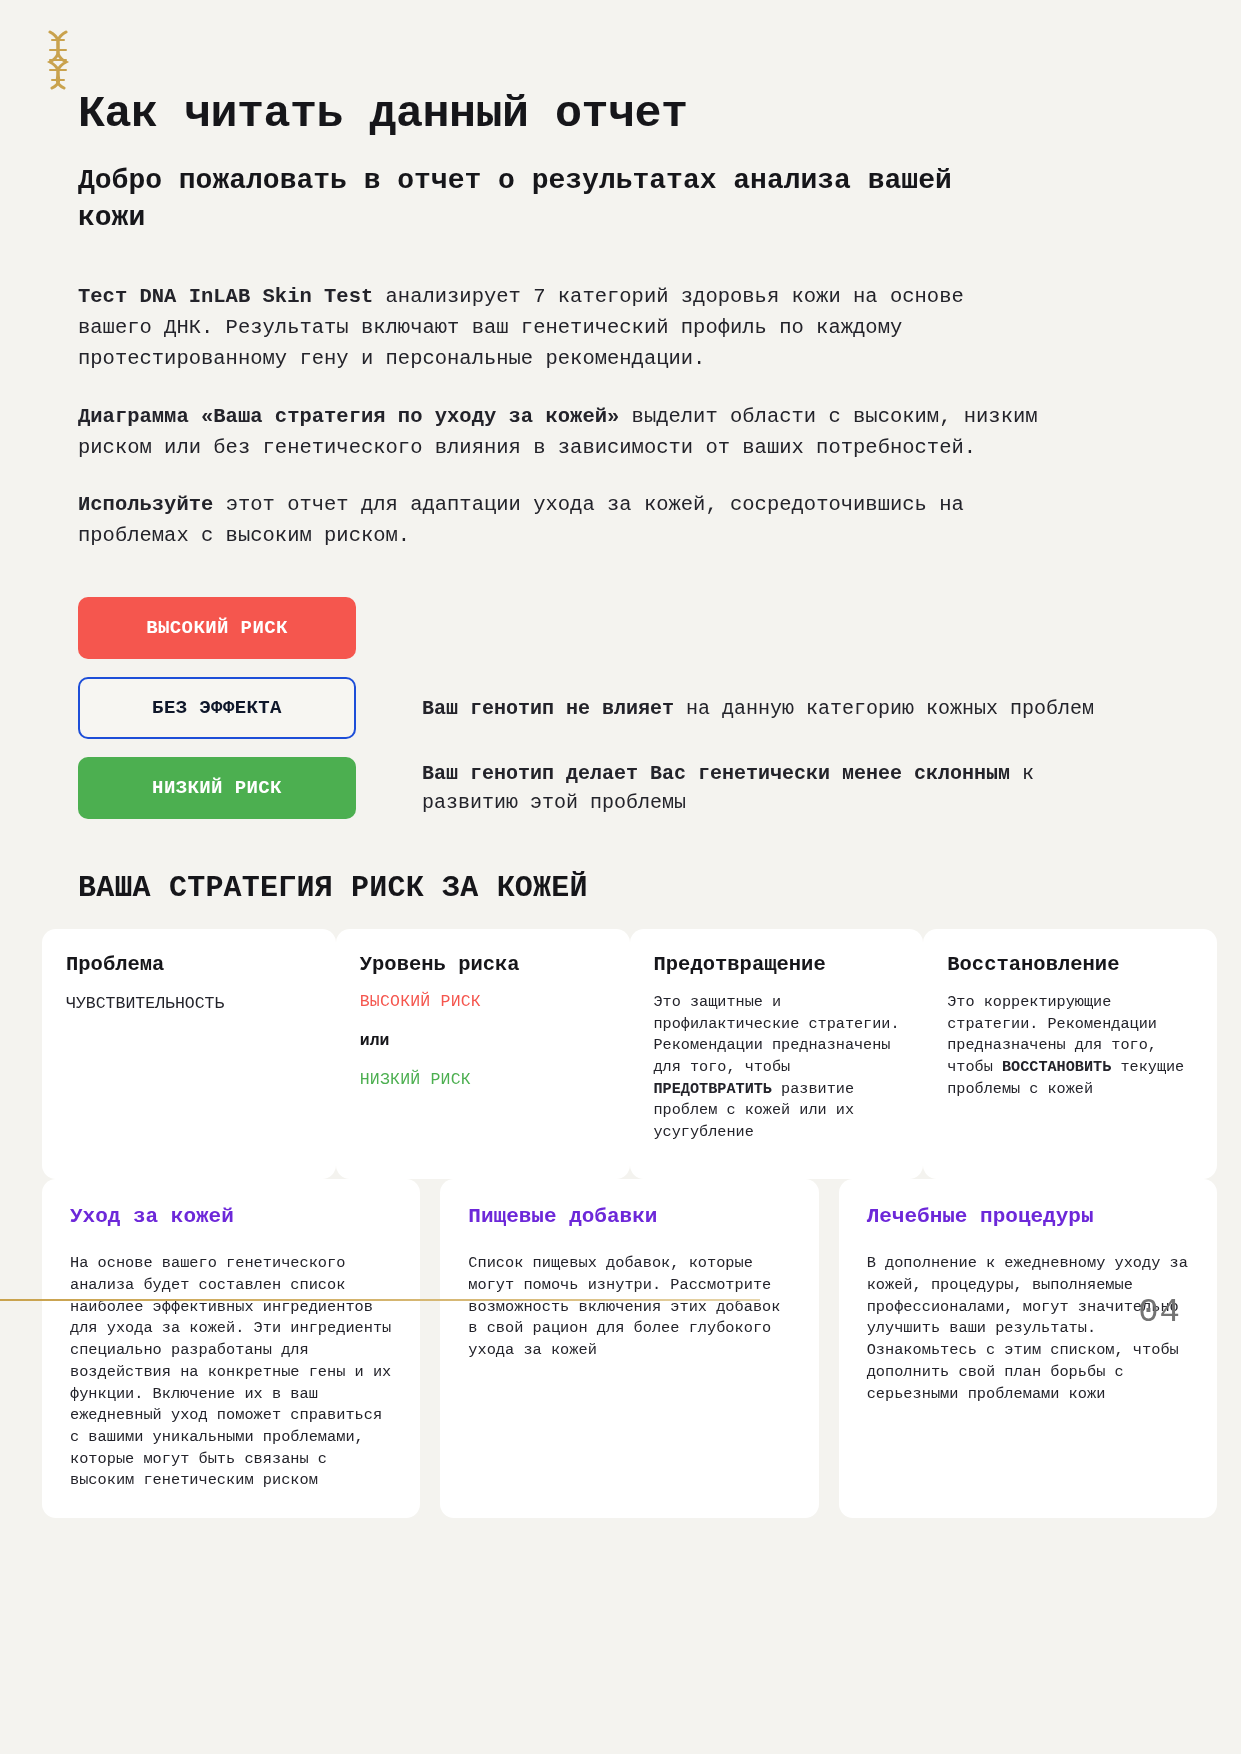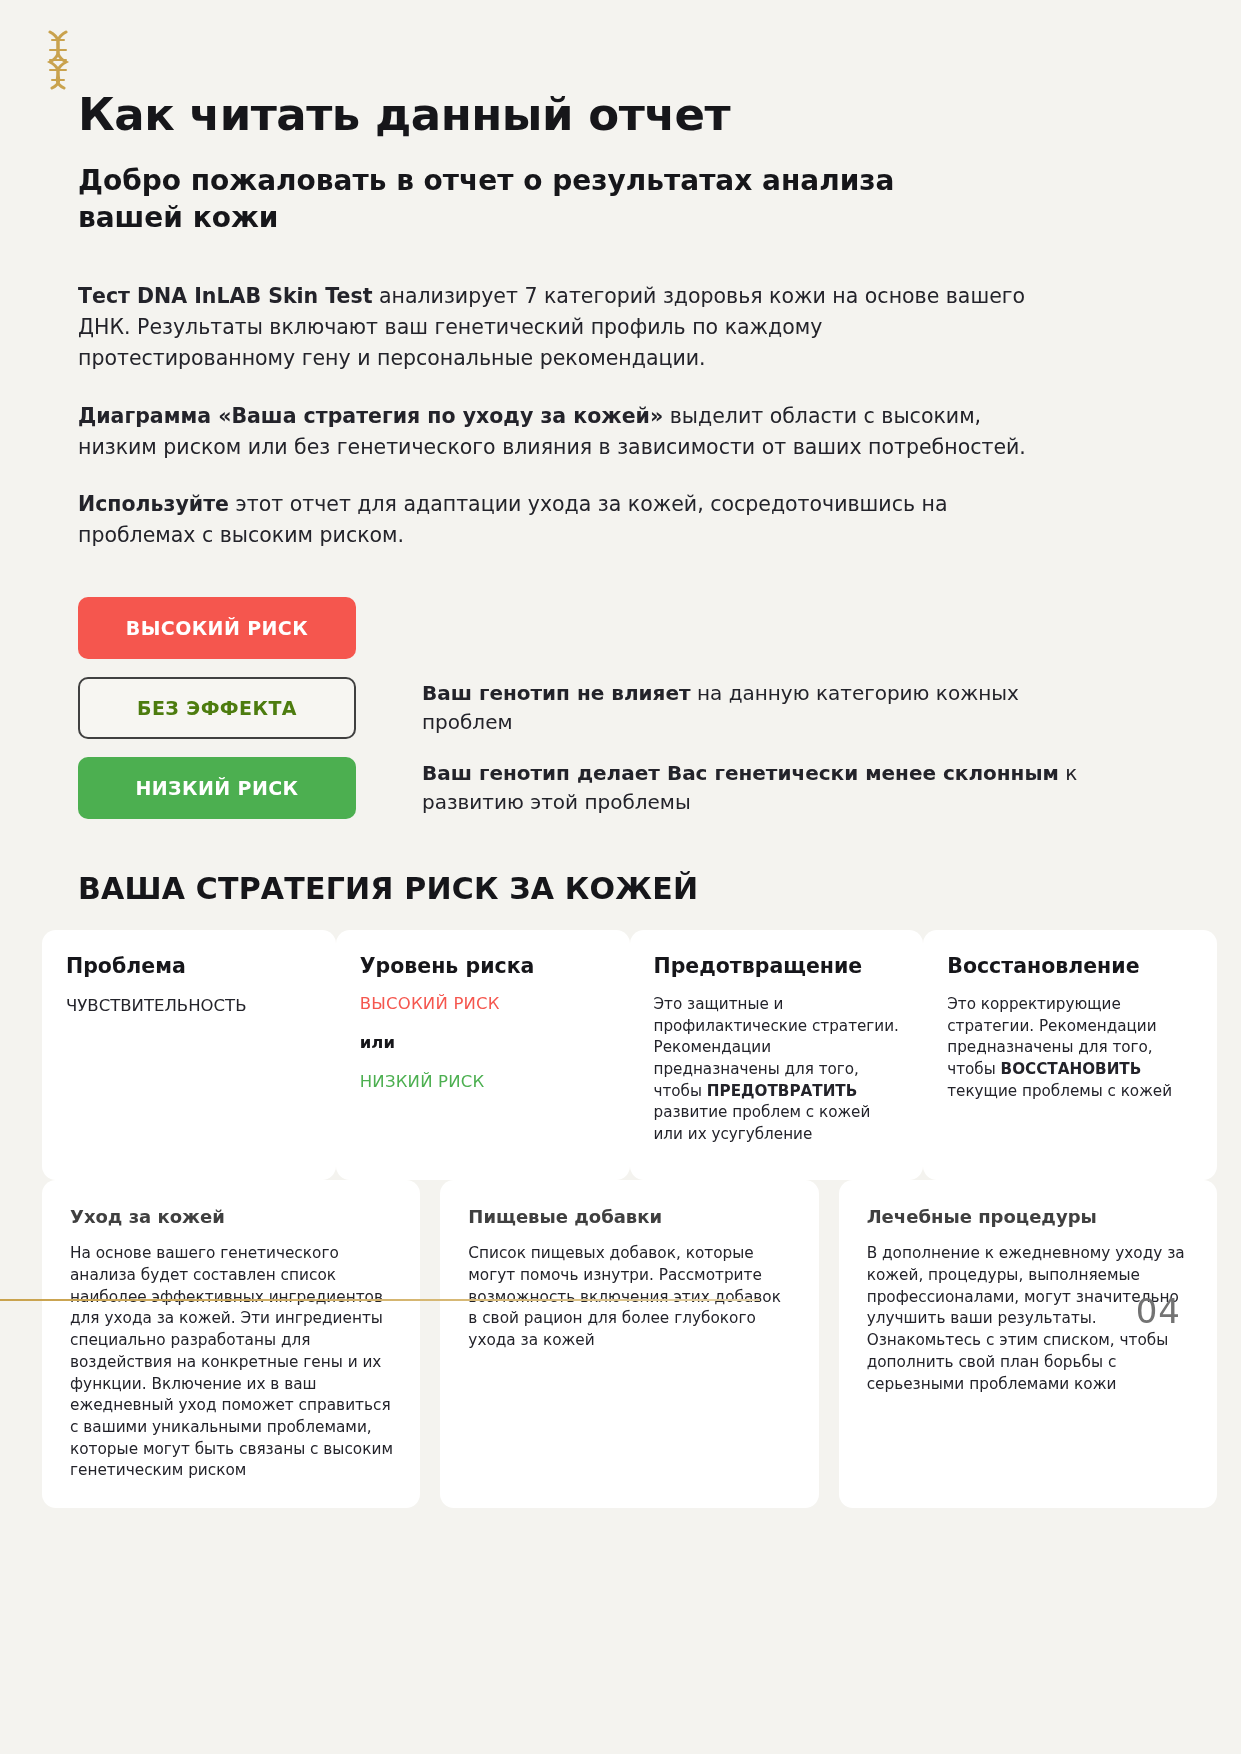--- a/index.html
+++ b/index.html
@@ -14,20 +14,21 @@
     position: relative;
     font-family: "DejaVu Sans", "Liberation Sans", sans-serif;
     color: #1b1b1f;
     overflow: hidden;
   }
   .page {
     position: relative;
     width: 1241px;
     height: 1389px;
     padding: 12px;
+    font-family: Liberation Mono, monospace;
   }
 
   
   .logo {
     position: absolute;
     left: 38px;
     top: 28px;
     width: 40px;
     height: 62px;
   }
@@ -80,21 +81,21 @@
     border-radius: 10px;
     display: flex;
     align-items: center;
     justify-content: center;
     font-size: 19px;
     font-weight: 700;
     letter-spacing: 0.4px;
     flex: none;
   }
   .pill.high { background: #f5564e; color: #ffffff; }
-  .pill.none { background: #f7f6f2; color: #4d7c0f; border: 2px solid #404040; }
+  .pill.none { background: #f7f6f2; color: #0f172a; border: 2px solid #1d4ed8; }
   .pill.low  { background: #4caf50; color: #ffffff; }
   .legend-text {
     margin-left: 66px;
     font-size: 20px;
     line-height: 1.45;
     color: #23232a;
     max-width: 680px;
   }
   .legend-text b { font-weight: 700; }
 
@@ -150,24 +151,24 @@
     margin-right: -36px;
   }
   .rec-card {
     background: #ffffff;
     border-radius: 14px;
     padding: 26px 26px 26px 28px;
     flex: 1;
     min-height: 290px;
   }
   .rec-card h4 {
-    font-size: 18px;
-    font-weight: 700;
-    margin: 0 0 16px 0;
-    color: #404040;
+    font-size: 21px;
+    font-weight: 700;
+    margin: 0 0 25px 0;
+    color: #6d28d9;
   }
   .rec-card p {
     font-size: 15.3px;
     line-height: 1.42;
     margin: 0;
     color: #23232a;
   }
 
   
   .footer-rule {

